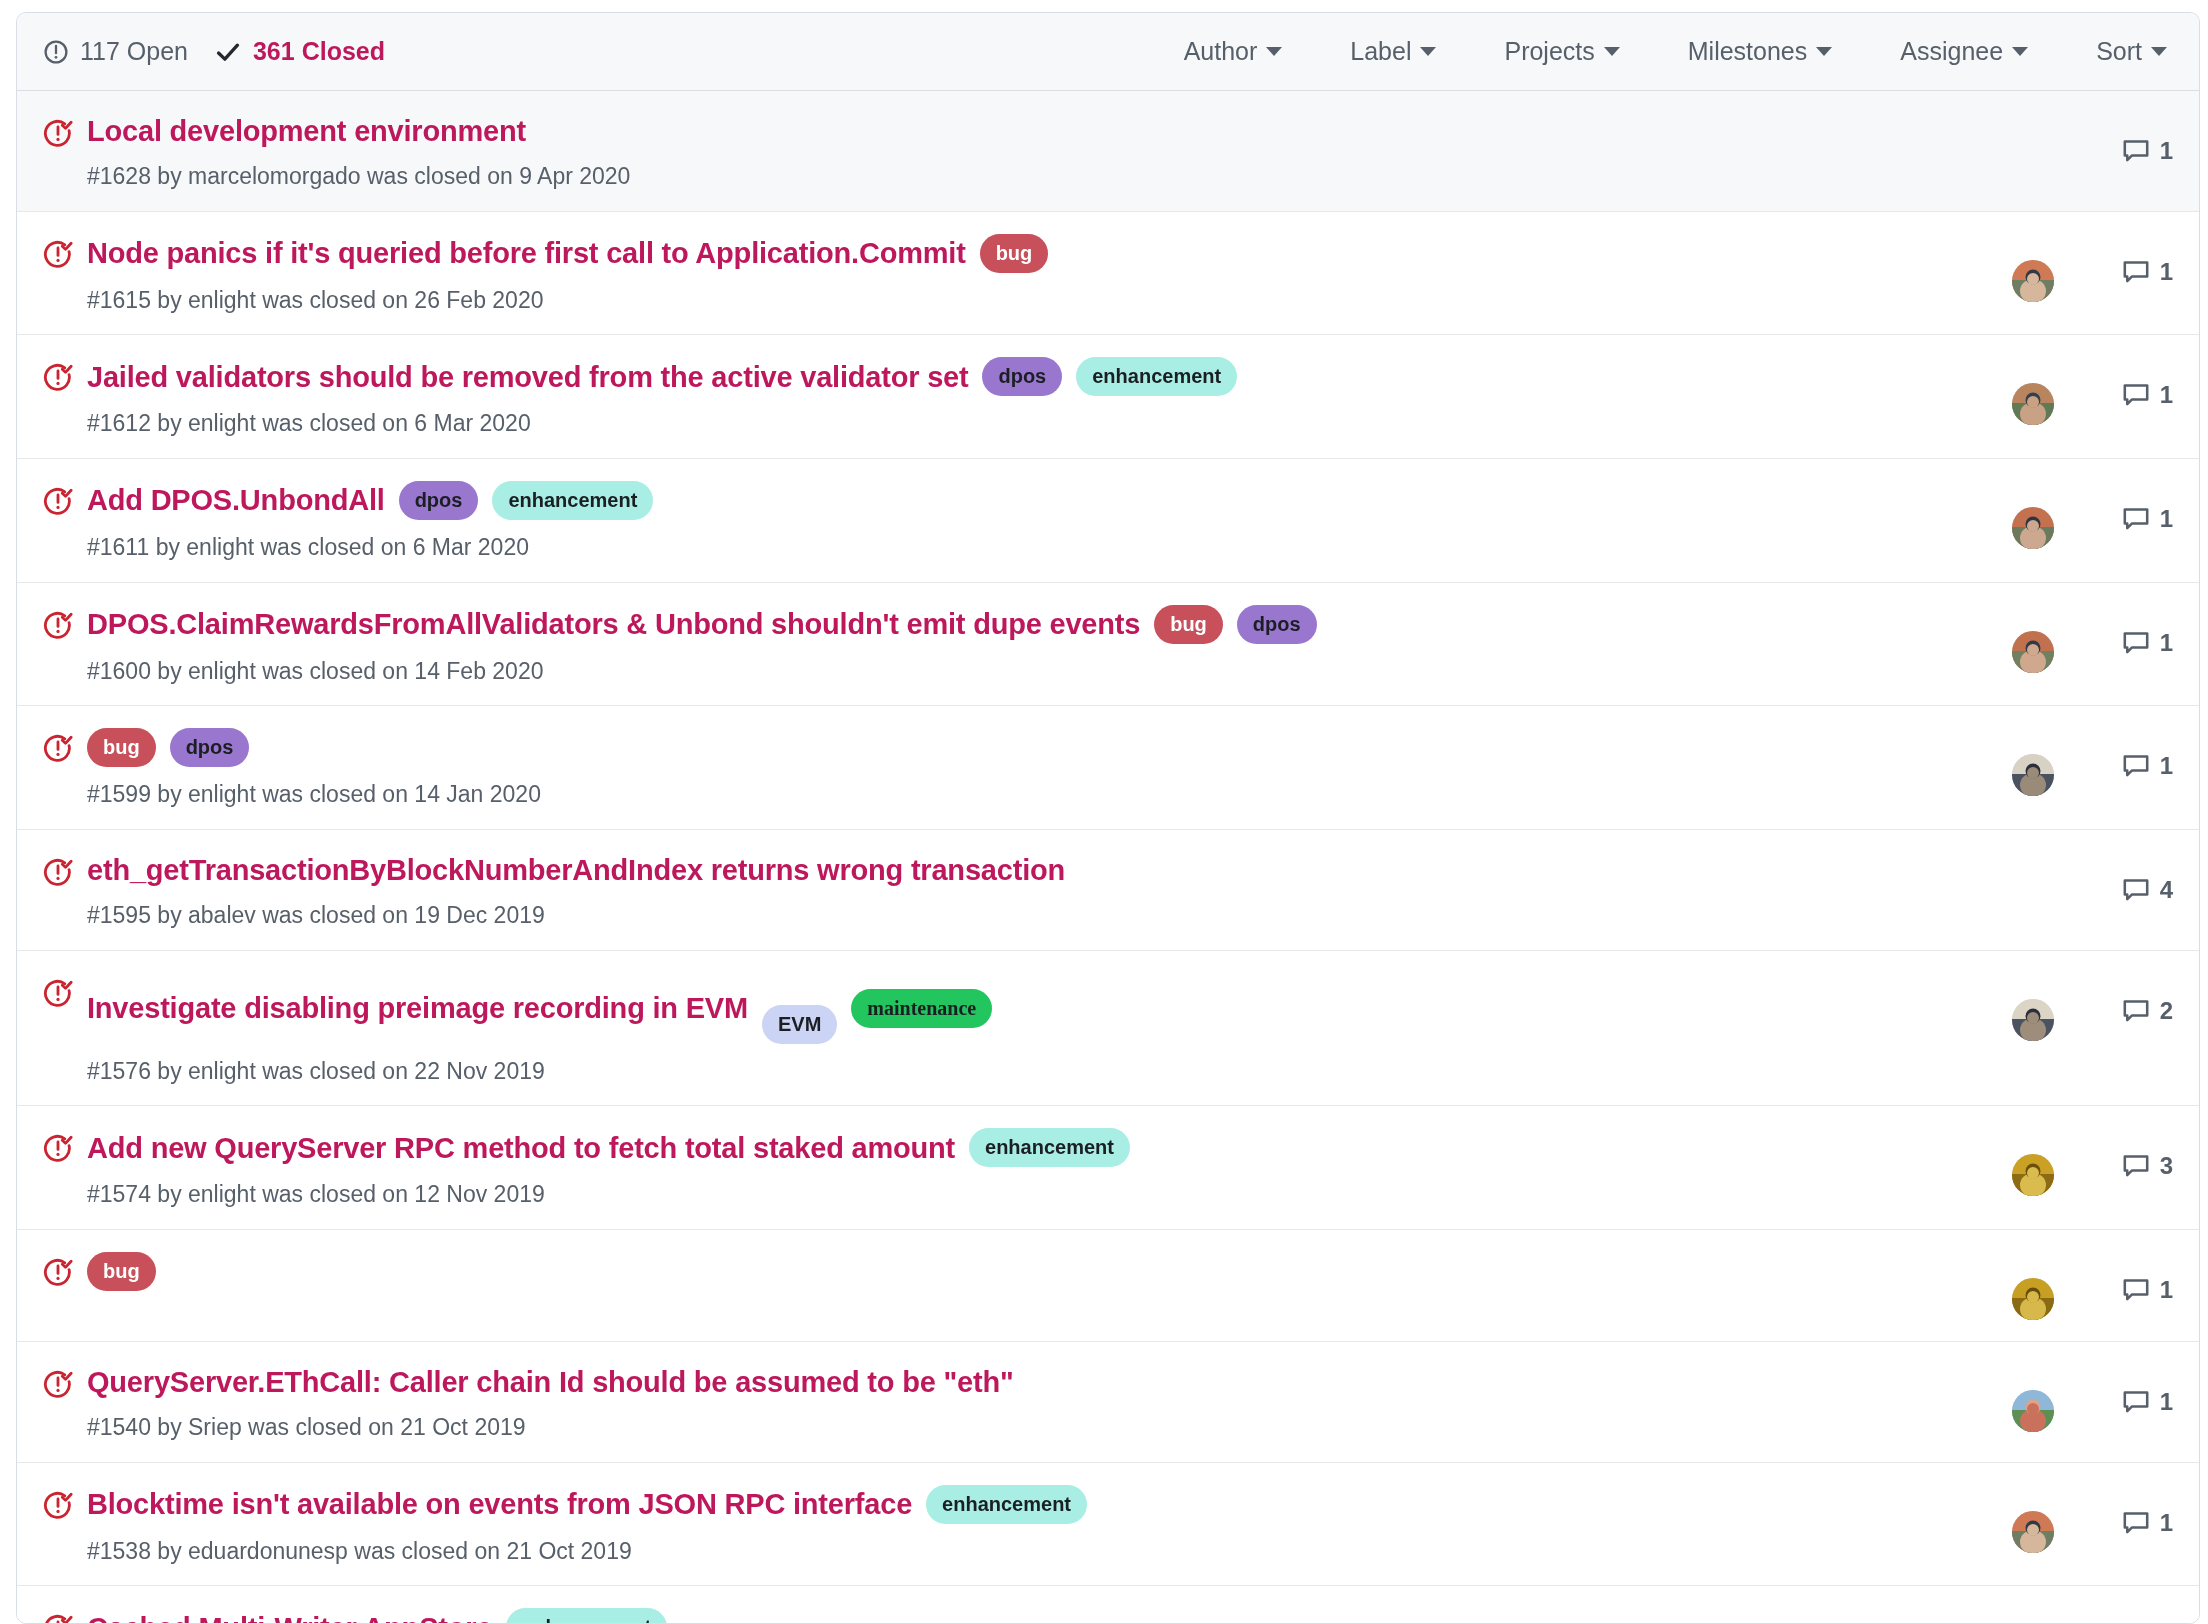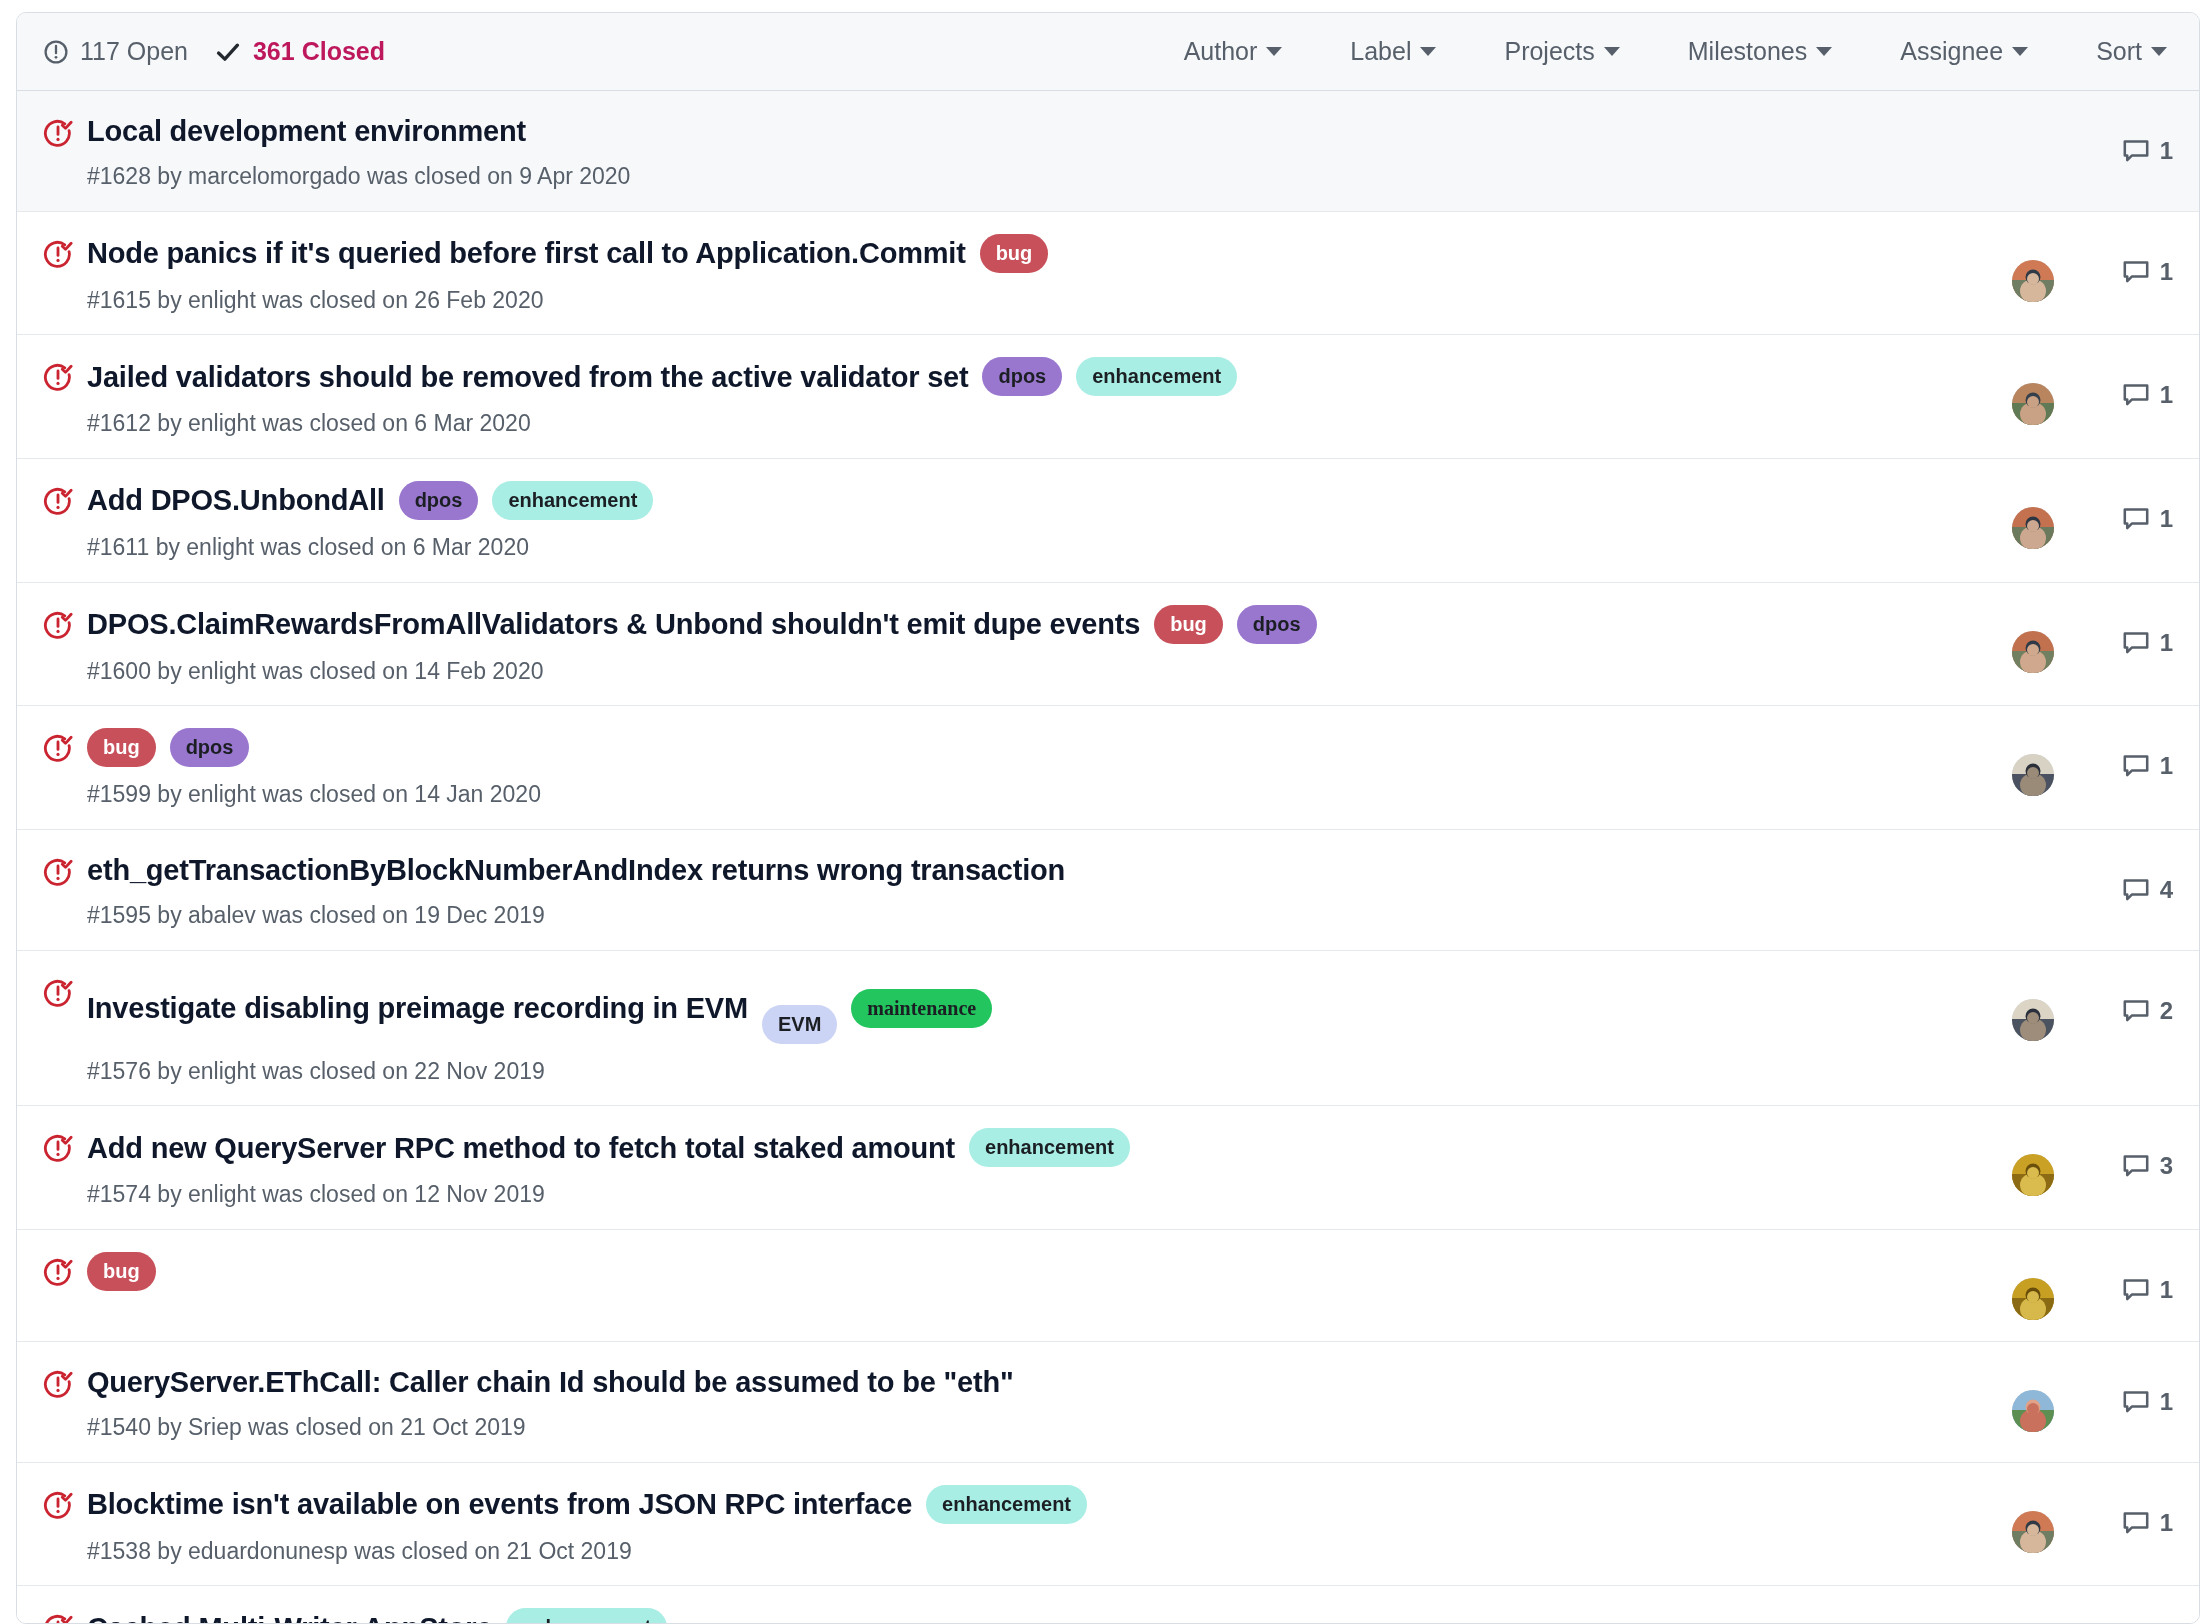--- a/index.html
+++ b/index.html
@@ -108,21 +108,21 @@
   .title-line {
     display: flex;
     align-items: center;
     flex-wrap: wrap;
     gap: 14px;
     line-height: 1.25;
   }
   .issue-title {
     font-size: 29px;
     font-weight: 700;
-    color: #0f172a;
+    color: #be185d;
     letter-spacing: -0.2px;
     cursor: pointer;
   }
   .label-chip {
     display: inline-block;
     font-size: 20px;
     font-weight: 600;
     line-height: 1;
     padding: 9px 16px 10px 16px;
     border-radius: 999px;

